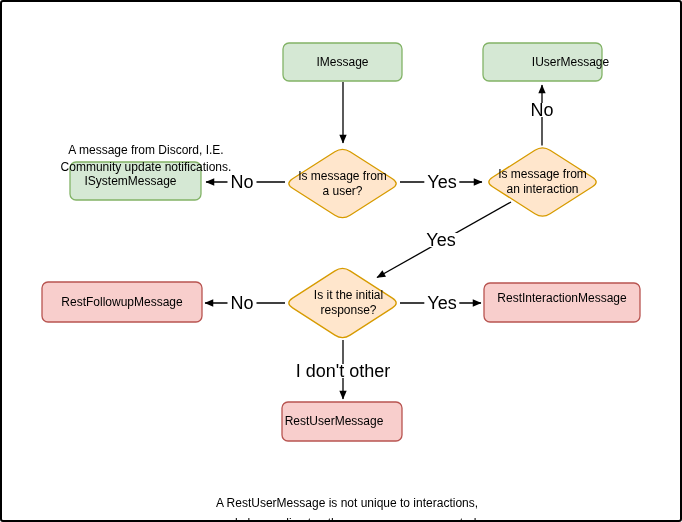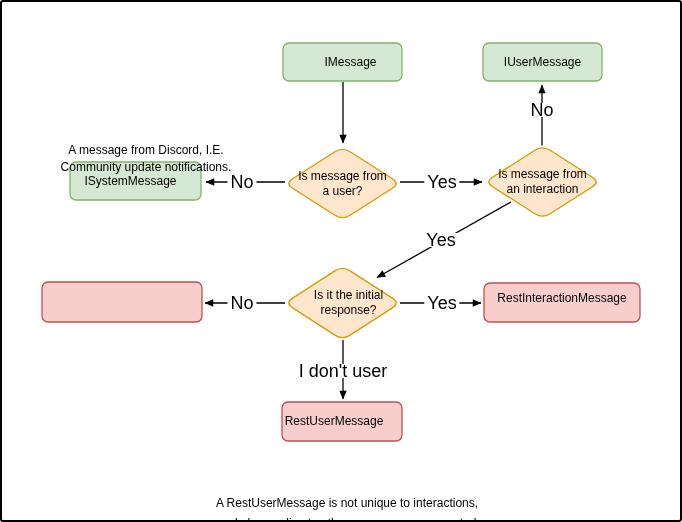--- a/index.html
+++ b/index.html
@@ -80,39 +80,40 @@
 
     <path class="shape-orange" d="M332.9,149.8 Q340.5,145 348.1,149.8 L390.4,176.7 Q398,181.5 390.4,186.3 L348.1,213.2 Q340.5,218 332.9,213.2 L290.6,186.3 Q283,181.5 290.6,176.7 Z"></path>
     <path class="shape-orange" d="M532.9,148.3 Q540.5,143.5 548.1,148.3 L590.4,175.2 Q598,180 590.4,184.8 L548.1,211.7 Q540.5,216.5 532.9,211.7 L490.6,184.8 Q483,180 490.6,175.2 Z"></path>
     <path class="shape-orange" d="M332.9,268.9 Q340.5,264 348.1,268.9 L390.4,296.1 Q398,301 390.4,305.9 L348.1,333.1 Q340.5,338 332.9,333.1 L290.6,305.9 Q283,301 290.6,296.1 Z"></path>
 
     <rect class="shape-red" x="40" y="280" width="160" height="40" rx="6" ry="6"></rect>
     <rect class="shape-red" x="482" y="281" width="156" height="39" rx="6" ry="6"></rect>
     <rect class="shape-red" x="280" y="400" width="120" height="39" rx="6" ry="6"></rect>
   </svg>
 
-  <div class="node-label" style="left:281px; top:41px; width:119px; height:38px;margin-left:8px;">IMessage</div>
-  <div class="node-label" style="left:481px; top:41px; width:119px; height:38px;">IUserMessage</div>
+  <div class="node-label" style="left:281px; top:41px; width:119px; height:38px;">IMessage</div>
+  <div class="node-label" style="left:481px; top:41px; width:119px; height:38px;padding-left:28px;">IUserMessage</div>
   <div class="node-label" style="left:68px; top:160px; width:121px; height:38px;">ISystemMessage</div>
   <div class="node-label" style="left:288px; top:145px; width:105px; height:73px;">Is message from
 a user?</div>
   <div class="node-label" style="left:488px; top:143px; width:105px; height:73px;">Is message from
 an interaction</div>
   <div class="node-label" style="left:294px; top:264px; width:105px; height:74px;">Is it the initial
 response?</div>
+  <div class="node-label" style="left:40px; top:280px; width:160px; height:40px;">RestFollowupMessage</div>
   <div class="node-label" style="left:482px; top:281px; width:156px; height:30px;">RestInteractionMessage</div>
   <div class="node-label" style="left:280px; top:400px; width:104px; height:39px;text-align:center;">RestUserMessage</div>
 
   <div class="edge-label" style="left:240px; top:180px;">No</div>
   <div class="edge-label" style="left:440px; top:180px;">Yes</div>
   <div class="edge-label" style="left:540px; top:108px;">No</div>
   <div class="edge-label" style="left:439px; top:238px;">Yes</div>
   <div class="edge-label" style="left:240px; top:301px;">No</div>
   <div class="edge-label" style="left:440px; top:301px;">Yes</div>
-  <div class="edge-label" style="left:341px; top:369px;">I don't user</div>
+  <div class="edge-label" style="left:341px; top:369px;">I don't other</div>
 
   <div class="note" style="left:34px; top:116px; width:220px;">A message from Discord, I.E.
 Community update notifications.</div>
   <div class="note" style="left:175px; top:467px; width:340px; line-height:20px;">A RestUserMessage is not unique to interactions,
 and also applies to other user messages created
 through REST.</div>
 
 </div>
 
 </body></html>

